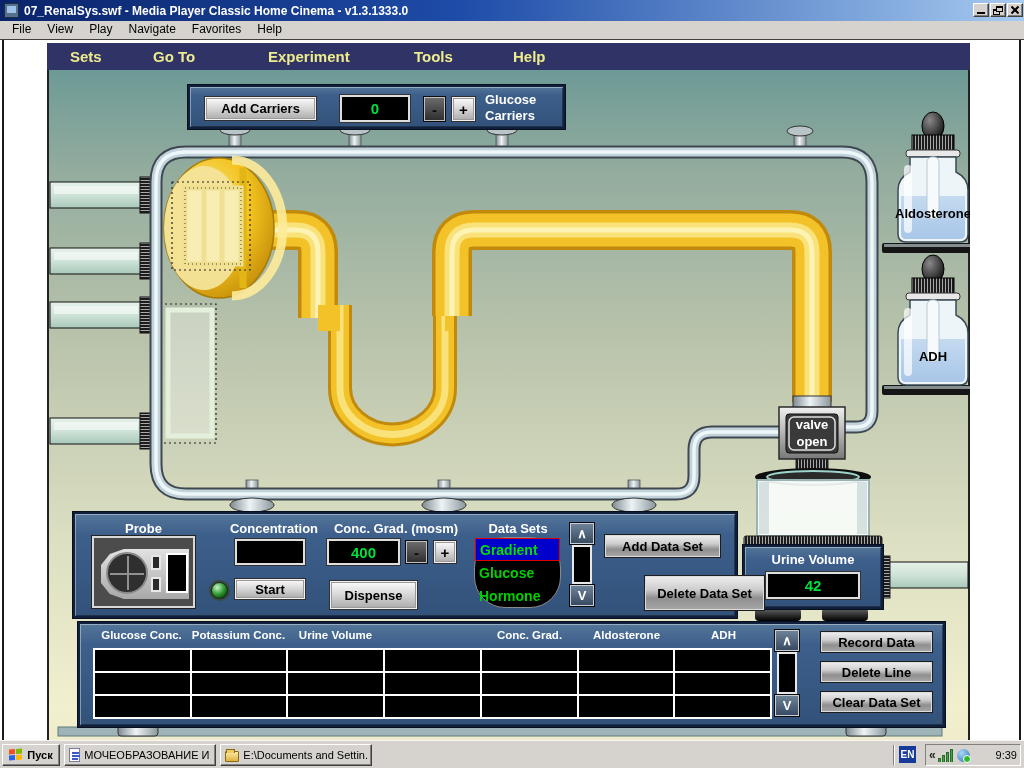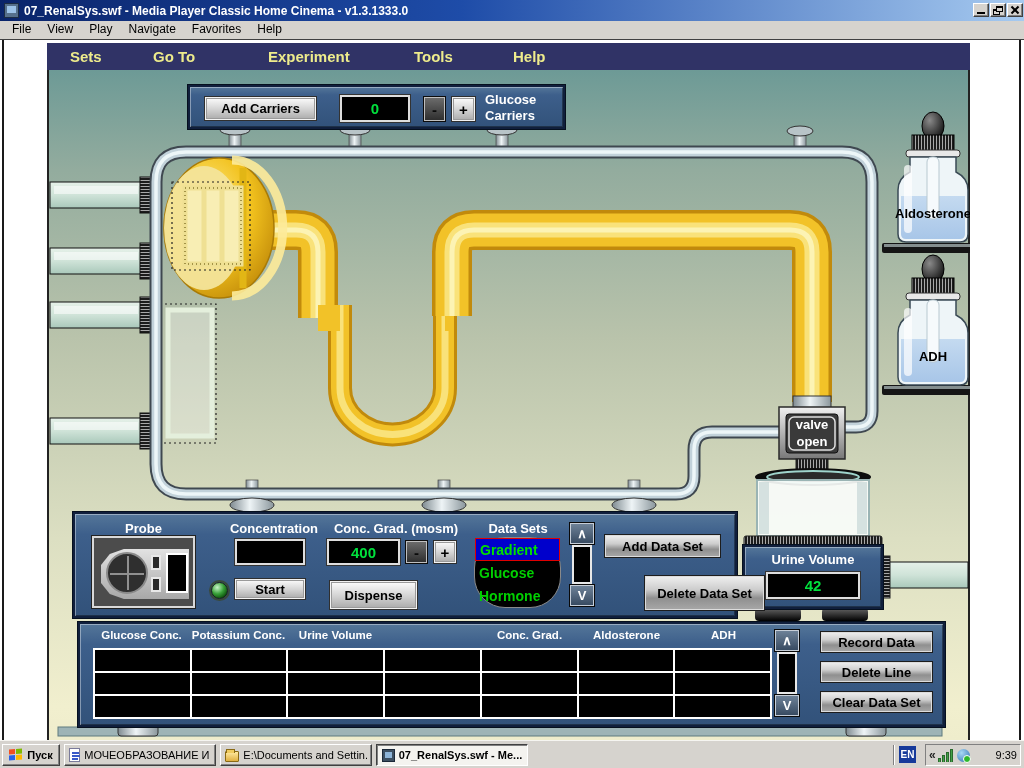--- a/index.html
+++ b/index.html
@@ -462,24 +462,20 @@
           <i style="top:3px;"></i>
           <i style="top:6px;width:8px;"></i>
           <i style="top:9px;width:6px;"></i>
         </span>
       <span class="lbl">МОЧЕОБРАЗОВАНИЕ И ...</span>
     </div>
     <div class="tbtn" style="left:220px;width:152px;">
       <span class="ic-folder"></span>
       <span class="lbl">E:\Documents and Settin...</span>
     </div>
-    <div class="tbtn active" style="left:376px;width:152px;">
-      <span class="ic-mpc"></span>
-      <span class="lbl">07_RenalSys.swf - Me...</span>
-    </div>
     <div class="sep"></div>
     <div class="enbox">EN</div>
     <div class="trayinset">
       <span class="chev">«</span>
       <span class="sigbars">
         <i style="height:4px;"></i>
           <i style="height:7px;"></i>
           <i style="height:10px;"></i>
           <i style="height:13px;"></i>
       </span>

